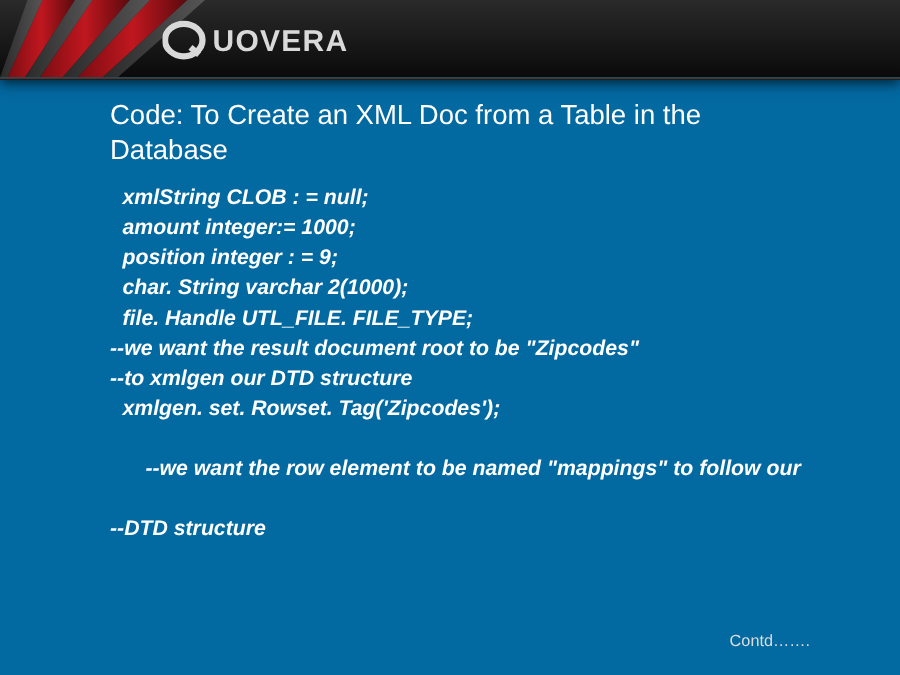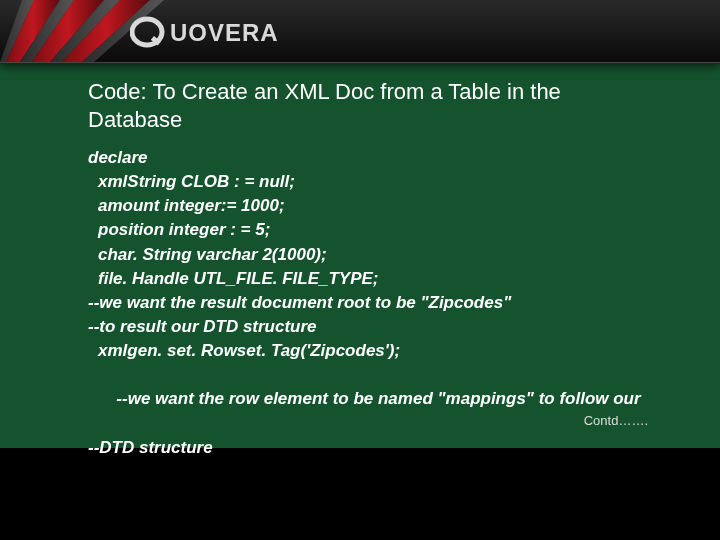--- a/index.html
+++ b/index.html
@@ -8,22 +8,22 @@
     width: 720px;
     height: 540px;
     background: #000;
     font-family: Arial, Helvetica, sans-serif;
     color: #fff;
     overflow: hidden;
   }
   .slide {
     position: relative;
     width: 720px;
-    height: 448px;
-    background: #14532d;
+    height: 540px;
+    background: #0369a1;
   }
   .header-bar {
     position: absolute;
     top: 0;
     left: 0;
     width: 720px;
     height: 62px;
     background: linear-gradient(180deg, #2a2a2a 0%, #1a1a1a 50%, #0a0a0a 100%);
     box-shadow: 0 4px 10px rgba(0,0,0,0.7);
   }
@@ -118,28 +118,27 @@
         <rect x="24" y="22" width="9" height="5" transform="rotate(40 24 22)"></rect>
         <text x="40" y="27" font-family="Arial, Helvetica, sans-serif" font-size="24" font-weight="bold" letter-spacing="1">UOVERA</text>
       </g>
     </svg>
   </div>
   <div class="header-bottom-line"></div>
 
   <div class="title">Code: To Create an XML Doc from a Table in the Database</div>
 
   <div class="code-block">
-    <div class="code-line">declare</div>
     <div class="code-line ind1">xmlString CLOB : = null;</div>
     <div class="code-line ind1">amount integer:= 1000;</div>
-    <div class="code-line ind1">position integer : = 5;</div>
+    <div class="code-line ind1">position integer : = 9;</div>
     <div class="code-line ind1">char. String varchar 2(1000);</div>
     <div class="code-line ind1">file. Handle UTL_FILE. FILE_TYPE;</div>
     <div class="code-line">--we want the result document root to be "Zipcodes"</div>
-    <div class="code-line">--to result our DTD structure</div>
+    <div class="code-line">--to xmlgen our DTD structure</div>
     <div class="code-line ind1">xmlgen. set. Rowset. Tag('Zipcodes');</div>
     <div class="code-line" style="padding-left:0;font-style:italic;">
       <span>--we want the row element to be named "mappings" to follow our</span>
     </div>
     <div class="code-line">--DTD structure</div>
   </div>
 
   <div class="contd">Contd…….</div>
 
 </div>

